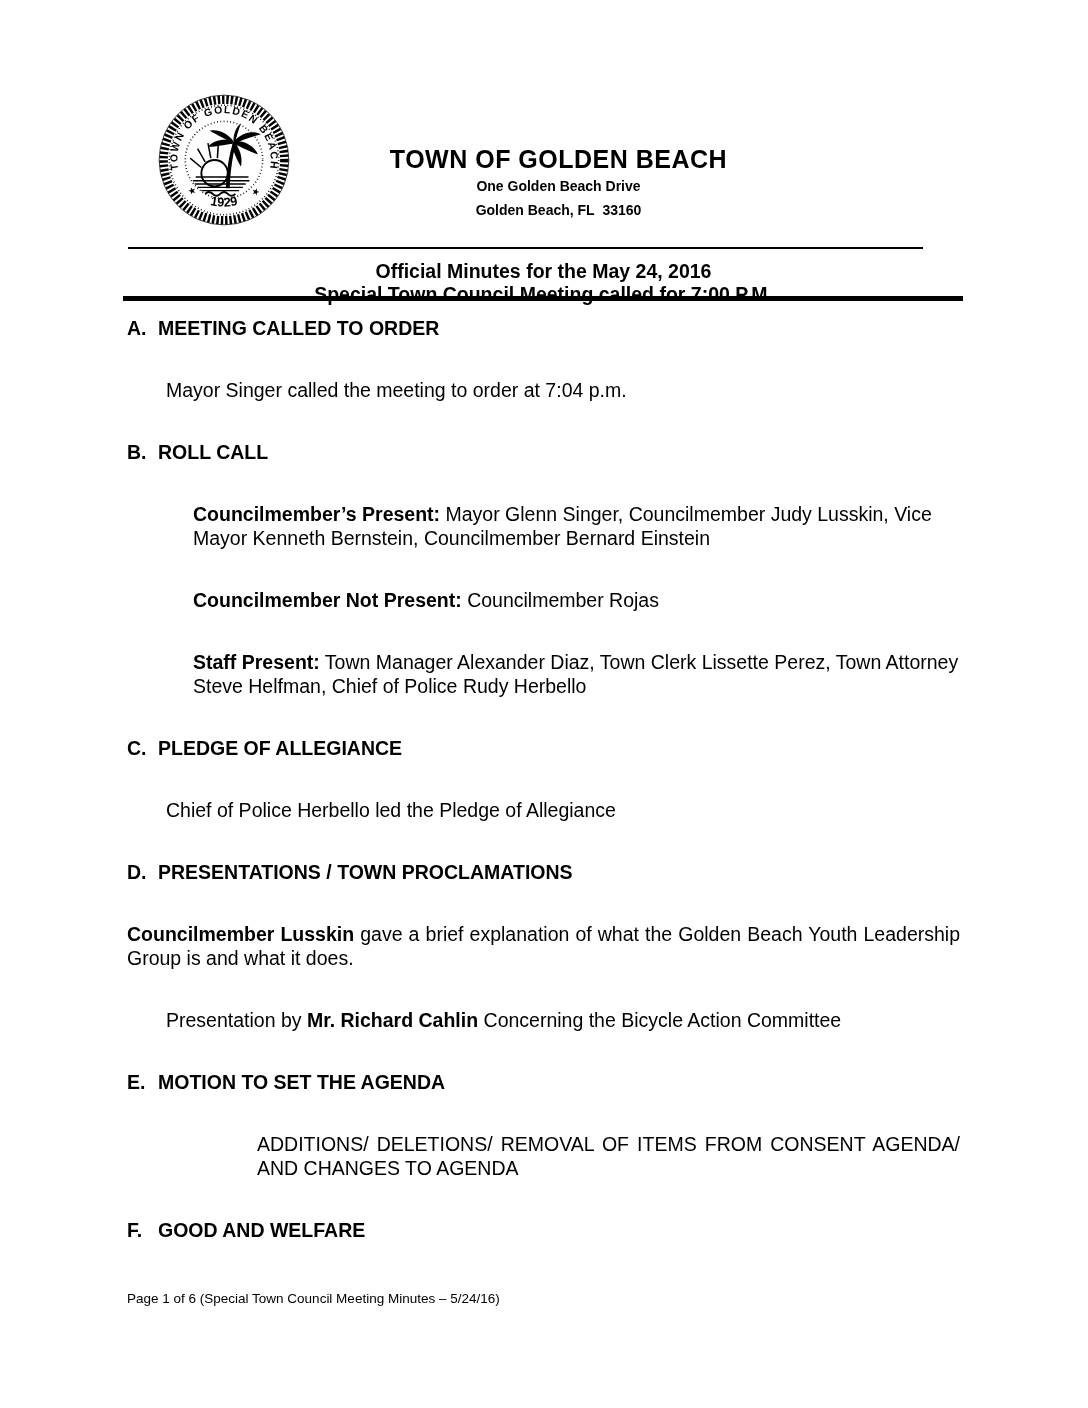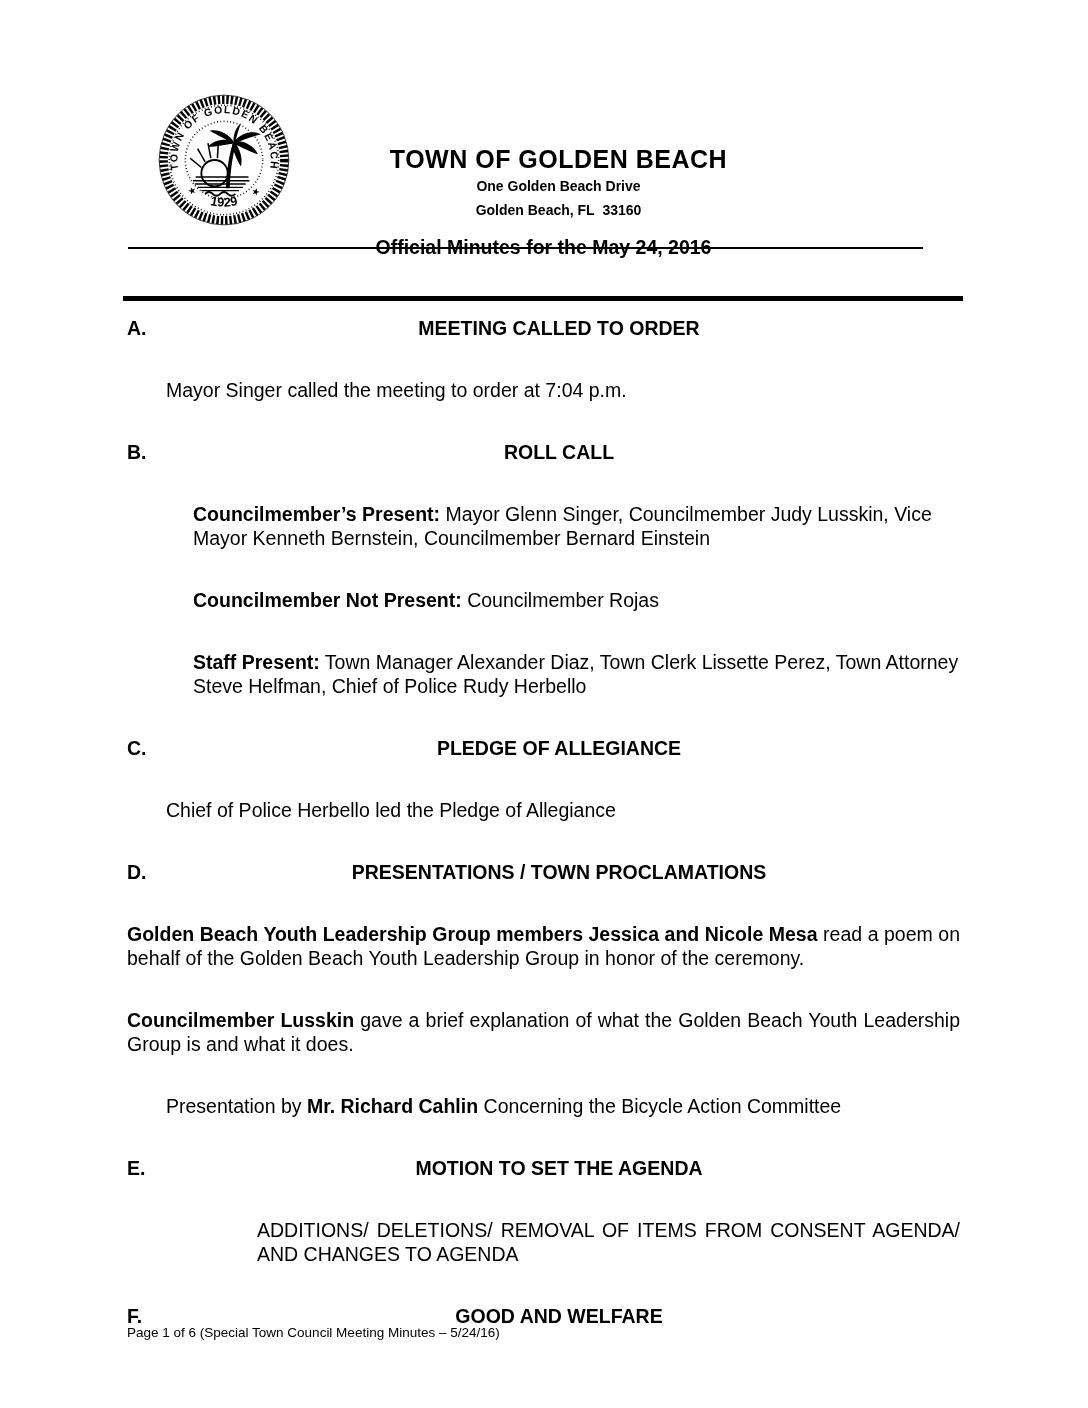--- a/index.html
+++ b/index.html
@@ -15,49 +15,49 @@
   .seal { position: absolute; left: 158px; top: 94px; width: 132px; height: 132px; }
   .header-text {
     position: absolute; left: 142px; top: 144px; width: 833px;
     text-align: center;
   }
   .org-name  { font-size: 25px; font-weight: bold; line-height: 30px; letter-spacing: 0.5px; }
   .hdr-addr  { font-size: 14px; font-weight: bold; line-height: 24px; white-space: pre; }
 
   .rule-thin  { position: absolute; left: 128px; top: 247px; width: 795px; height: 2px; background: #000; }
   .minutes-block {
-    position: absolute; left: 127px; top: 236px; width: 833px;
+    position: absolute; left: 127px; top: 260px; width: 833px;
     text-align: center; font-weight: bold; font-size: 19.5px; line-height: 23px;
   }
   .rule-thick { position: absolute; left: 123px; top: 296px; width: 840px; height: 5px; background: #000; }
 
   
   .content {
     position: absolute; left: 127px; top: 316px; width: 833px;
     font-size: 19.5px; line-height: 24px;
   }
   .sec-head { display: flex; font-weight: bold; margin: 23px 0; }
   .sec { margin: 0; }
   .sec:first-child > .sec-head { margin-top: 0; }
   .sec-letter { width: 31px; flex: 0 0 31px; }
-  .sec-title  { flex: 1; text-align: center; }
+  .sec-title  { flex: 1; }
 
   .sec-body p { margin: 38px 0; }
   .p-ind1   { margin-left: 39px !important; margin-right: 0; }
   .p-ind2   { margin-left: 66px !important; }
   .p-just   { text-align: justify; }
   .p-fl     { text-indent: 39px; }
   .p-blocke { margin-left: 130px !important; text-align: justify; }
 
   b, .b { font-weight: bold; }
   sup { font-size: 0.62em; vertical-align: super; line-height: 0; }
 
   
   .footer {
-    position: absolute; left: 127px; top: 1324px;
+    position: absolute; left: 127px; top: 1290px;
     font-size: 13.5px; line-height: 17px; color: #000;
   }
 </style>
 </head>
 <body>
 
 <div class="page">
 
   <svg class="seal" viewBox="0 0 140 140" aria-hidden="true">
 
@@ -114,20 +114,21 @@
   <div class="header-text">
     <div class="org-name">TOWN OF GOLDEN BEACH</div>
     <div class="hdr-addr">One Golden Beach Drive</div>
     <div class="hdr-addr">Golden Beach, FL&nbsp;&nbsp;33160</div>
   </div>
 
   <div class="rule-thin"></div>
 
   <div class="minutes-block">
     <div>Official Minutes for the May 24, 2016</div>
+    <div>Special Town Council Meeting called for 7:00 P.M.</div>
   </div>
 
   <div class="rule-thick"></div>
 
   <div class="content" id="content">
   <section class="sec">
     <div class="sec-head">
       <span class="sec-letter">A.</span>
       <span class="sec-title">MEETING CALLED TO ORDER</span>
     </div>
@@ -157,21 +158,20 @@
           <p class="p-ind1"><span>Chief of Police Herbello led the Pledge of Allegiance</span></p>
         </div>
   </section>
 
   <section class="sec">
     <div class="sec-head">
       <span class="sec-letter">D.</span>
       <span class="sec-title">PRESENTATIONS / TOWN PROCLAMATIONS</span>
     </div>
     <div class="sec-body">
-          <p class="p-just"><b>Golden Beach Youth Leadership Group members Jessica and Nicole Mesa</b><span> read a poem on behalf of the Golden Beach Youth Leadership Group in honor of the ceremony.</span></p>
           <p class="p-just"><b>Councilmember Lusskin</b><span> gave a brief explanation of what the Golden Beach Youth Leadership Group is and what it does.</span></p>
           <p class="p-fl"><span>Presentation by </span><b>Mr. Richard Cahlin</b><span> Concerning the Bicycle Action Committee</span></p>
         </div>
   </section>
 
   <section class="sec">
     <div class="sec-head">
       <span class="sec-letter">E.</span>
       <span class="sec-title">MOTION TO SET THE AGENDA</span>
     </div>

